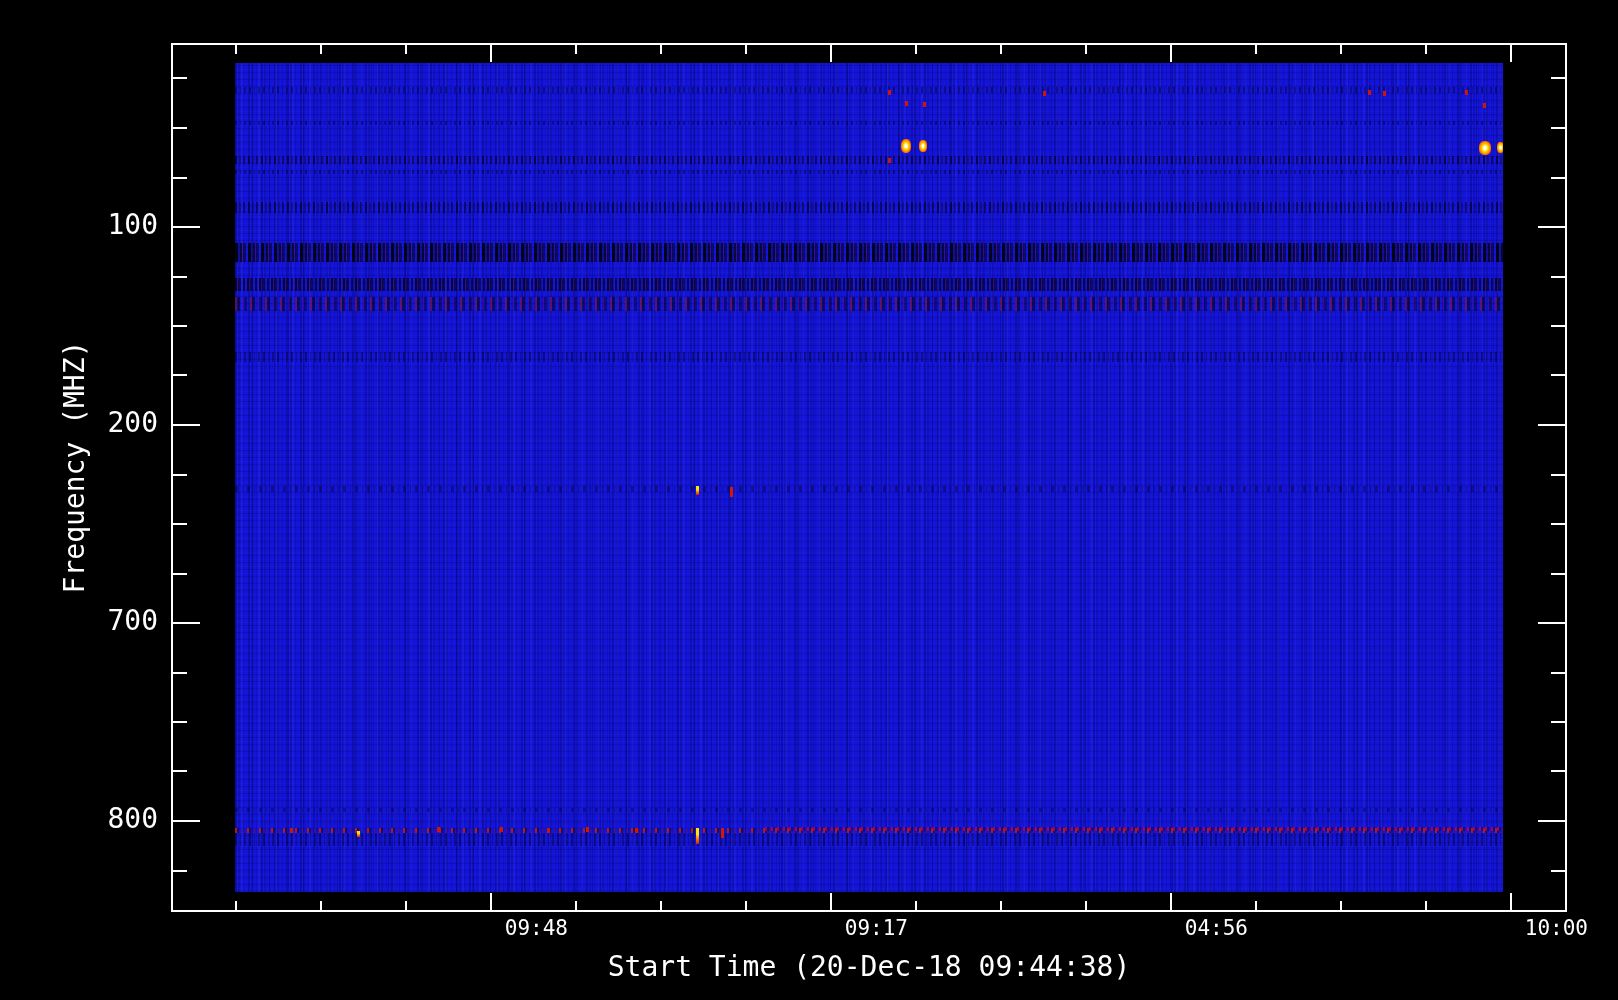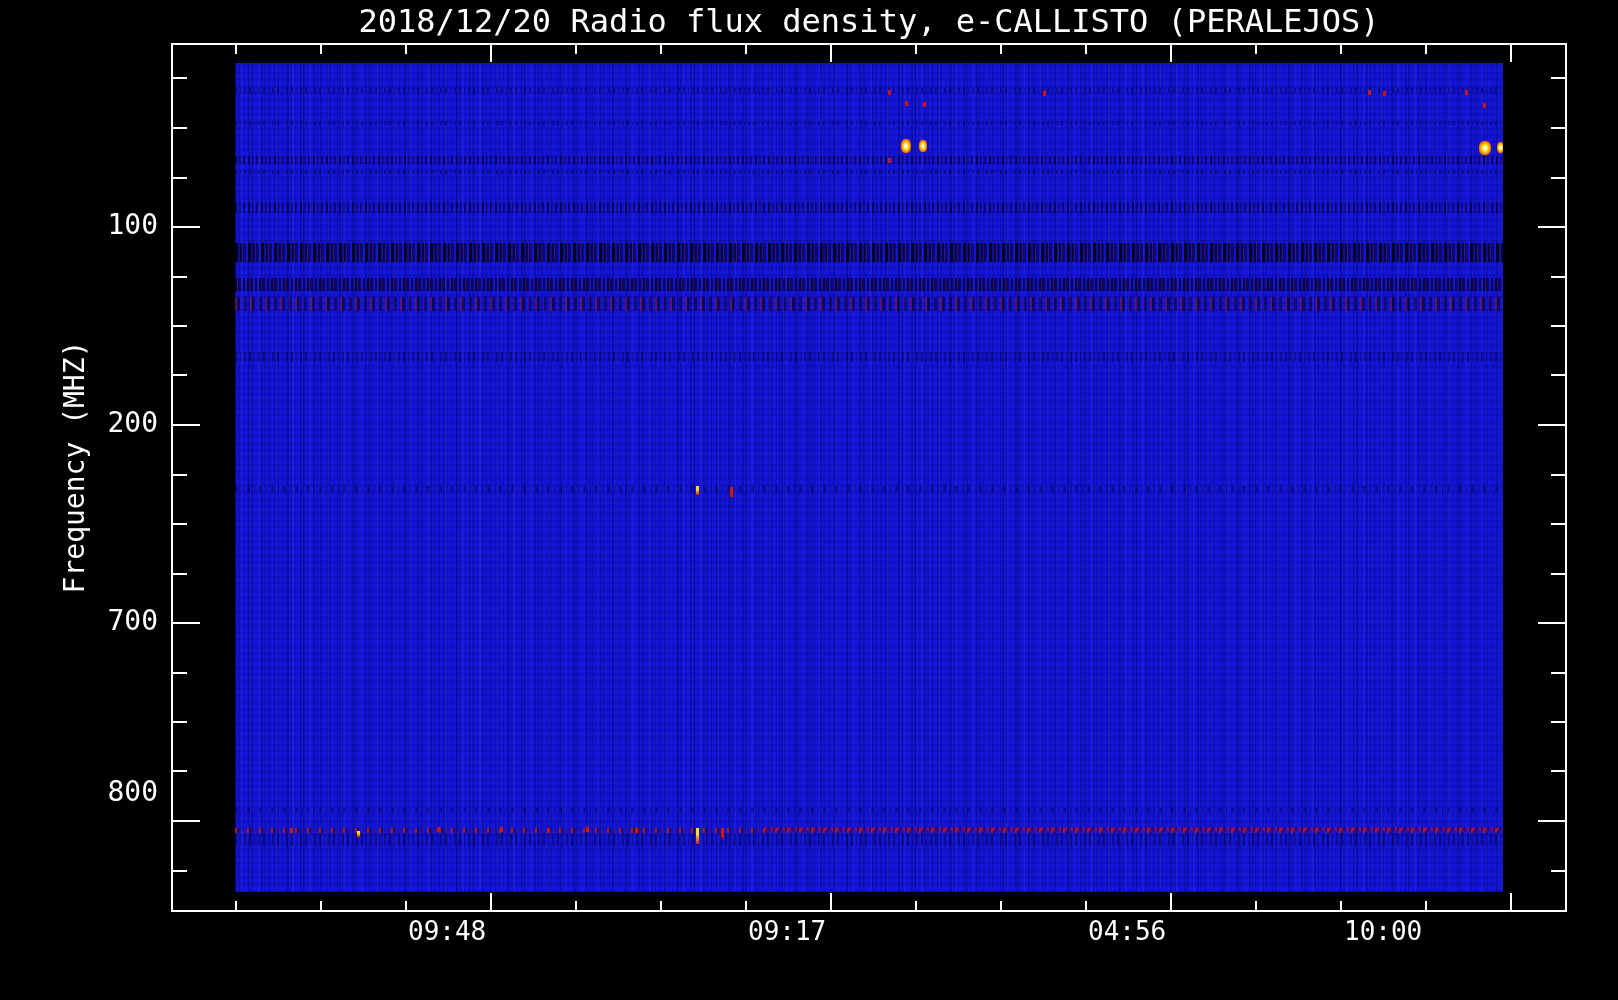--- a/index.html
+++ b/index.html
@@ -9,21 +9,21 @@
   }
   .title{
     position:absolute;left:171px;top:2px;width:1396px;text-align:center;
     font-size:32px;letter-spacing:0px;white-space:nowrap;
   }
   #plot-area{
     position:absolute;left:171px;top:43px;width:1396px;height:869px;
     border:2px solid #fff;box-sizing:border-box;
   }
   .tick{position:absolute;background:#fff;}
-  .xlabel{position:absolute;width:160px;text-align:left;font-size:26px;top:916px;}
+  .xlabel{position:absolute;width:160px;text-align:right;font-size:21px;top:916px;}
   .ylabel{position:absolute;width:70px;text-align:right;font-size:28px;left:88px;}
   .xtitle{position:absolute;left:171px;top:950px;width:1396px;text-align:center;font-size:28px;white-space:nowrap;}
   .ytitle{
     position:absolute;left:74px;top:467px;font-size:28px;white-space:nowrap;
     transform:translate(-50%,-50%) rotate(-90deg);
   }
   
   #spectro{
     position:absolute;left:62px;top:18px;width:1268px;height:829px;overflow:hidden;
     background:
@@ -45,21 +45,20 @@
     background:radial-gradient(ellipse at center, #ffffff 0 15%, #ffe000 35%, #ff8800 60%, #e03000 82%, rgba(160,20,0,0.35) 100%);}
   .dot-red{position:absolute;width:3px;height:5px;background:#cf1408;}
   .dash-red{position:absolute;width:3px;background:#d01808;}
   .dash-yellow{position:absolute;width:3px;background:linear-gradient(#ffe600 0 40%, #ff9100 60%, #d22000 100%);}
 </style>
 </head>
 <body>
 
 <div id="figure">
 
-  <div class="title">2018/12/20  Radio flux density, e-CALLISTO (PERALEJOS)</div>
 
   <div id="plot-area">
     <div id="spectro">
 
       <div class="band b-weak" style="top:24px;height:6px;"></div>
       <div class="band b-weak" style="top:58px;height:4px;"></div>
       <div class="band b-med" style="top:93px;height:8px;"></div>
       <div class="band b-weak" style="top:107px;height:4px;"></div>
       <div class="band b-med" style="top:139px;height:11px;"></div>
       <div class="band b-strong" style="top:180px;height:19px;"></div>
@@ -164,22 +163,23 @@
       <div class="tick" style="top: 676px; right: 0px; height: 2px; width: 14px;"></div>
       <div class="tick" style="top: 725px; left: 0px; height: 2px; width: 14px;"></div>
       <div class="tick" style="top: 725px; right: 0px; height: 2px; width: 14px;"></div>
       <div class="tick" style="top: 825px; left: 0px; height: 2px; width: 14px;"></div>
       <div class="tick" style="top: 825px; right: 0px; height: 2px; width: 14px;"></div>
     </div>
 
   <div class="xlabel" style="left:408px;">09:48</div>
   <div class="xlabel" style="left:748px;">09:17</div>
   <div class="xlabel" style="left:1088px;">04:56</div>
-  <div class="xlabel" style="left:1344px;">10:00</div>
+  <div class="xlabel" style="left:1428px;">10:00</div>
 
   <div class="ylabel" style="top:208px;">100</div>
   <div class="ylabel" style="top:406px;">200</div>
   <div class="ylabel" style="top:604px;">700</div>
-  <div class="ylabel" style="top:775px;">800</div>
+  <div class="ylabel" style="top:802px;">800</div>
 
+  <div class="xtitle">Start Time (20-Dec-18 09:44:38)</div>
   <div class="ytitle">Frequency (MHZ)</div>
 
 </div>
 
 </body></html>

